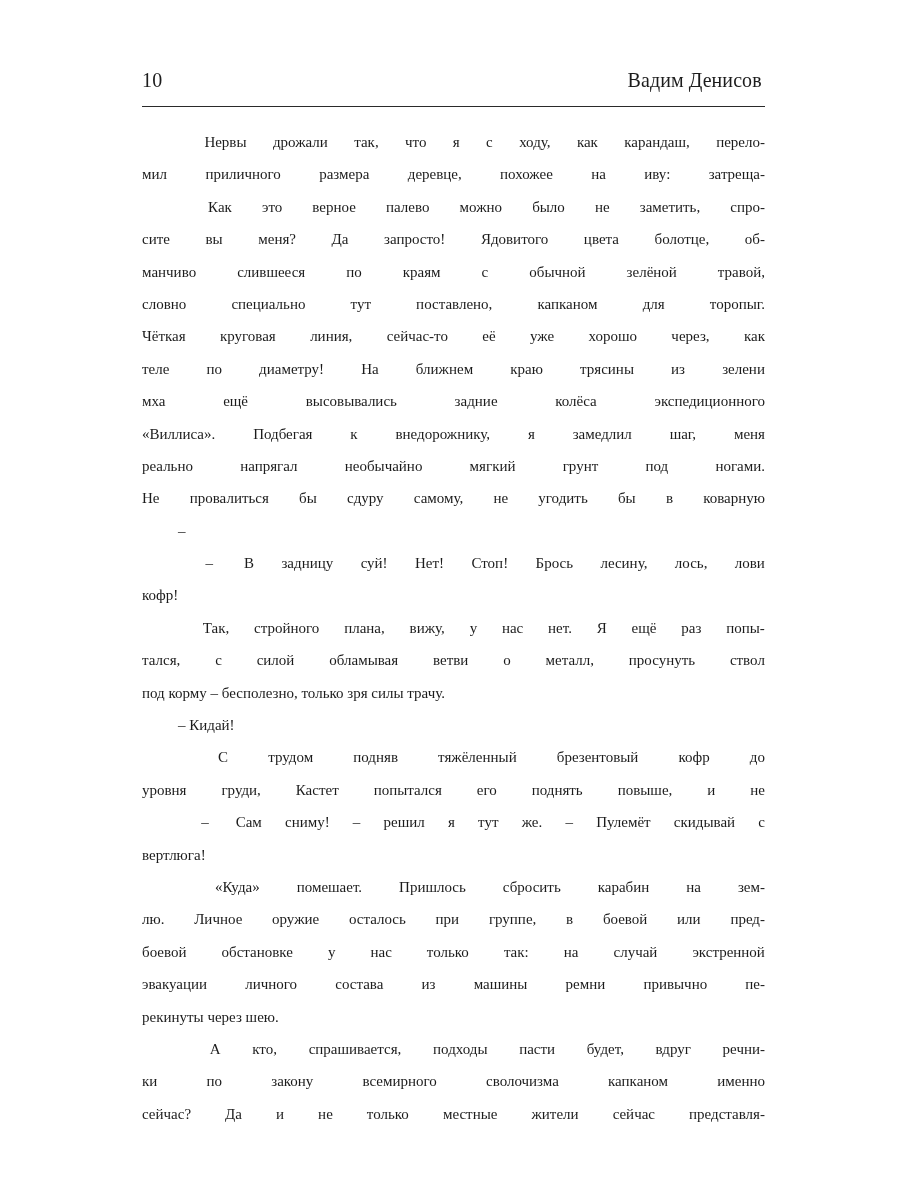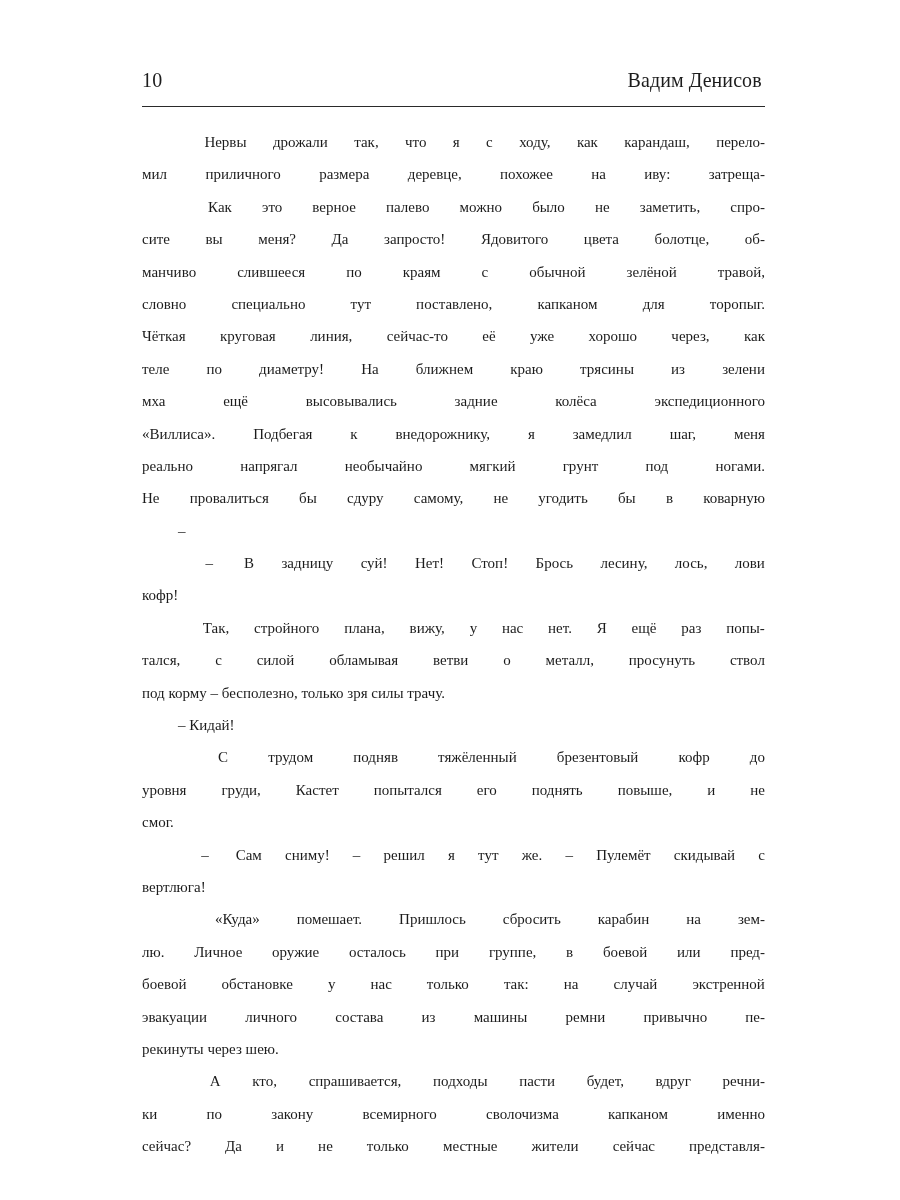--- a/index.html
+++ b/index.html
@@ -134,21 +134,20 @@
         <div class="line just"><span class="indent"></span><span class="w">Так,</span><span class="w">стройного</span><span class="w">плана,</span><span class="w">вижу,</span><span class="w">у</span><span class="w">нас</span><span class="w">нет.</span><span class="w">Я</span><span class="w">ещё</span><span class="w">раз</span><span class="w">попы-</span></div>
         <div class="line just"><span class="w">тался,</span><span class="w">с</span><span class="w">силой</span><span class="w">обламывая</span><span class="w">ветви</span><span class="w">о</span><span class="w">металл,</span><span class="w">просунуть</span><span class="w">ствол</span></div>
         <div class="line last"><span class="w">под корму – бесполезно, только зря силы трачу.</span></div>
       </div>
       <div class="para">
         <div class="line last"><span class="indent"></span><span class="w dash">– </span><span class="w">Кидай!</span></div>
       </div>
       <div class="para">
         <div class="line just"><span class="indent"></span><span class="w">С</span><span class="w">трудом</span><span class="w">подняв</span><span class="w">тяжёленный</span><span class="w">брезентовый</span><span class="w">кофр</span><span class="w">до</span></div>
         <div class="line just"><span class="w">уровня</span><span class="w">груди,</span><span class="w">Кастет</span><span class="w">попытался</span><span class="w">его</span><span class="w">поднять</span><span class="w">повыше,</span><span class="w">и</span><span class="w">не</span></div>
-        <div class="line last"><span class="w">смог.</span></div>
       </div>
       <div class="para">
         <div class="line just"><span class="indent"></span><span class="w dash">– </span><span class="w">Сам</span><span class="w">сниму!</span><span class="w">–</span><span class="w">решил</span><span class="w">я</span><span class="w">тут</span><span class="w">же.</span><span class="w">–</span><span class="w">Пулемёт</span><span class="w">скидывай</span><span class="w">с</span></div>
         <div class="line last"><span class="w">вертлюга!</span></div>
       </div>
       <div class="para">
         <div class="line just"><span class="indent"></span><span class="w">«Куда»</span><span class="w">помешает.</span><span class="w">Пришлось</span><span class="w">сбросить</span><span class="w">карабин</span><span class="w">на</span><span class="w">зем-</span></div>
         <div class="line just"><span class="w">лю.</span><span class="w">Личное</span><span class="w">оружие</span><span class="w">осталось</span><span class="w">при</span><span class="w">группе,</span><span class="w">в</span><span class="w">боевой</span><span class="w">или</span><span class="w">пред-</span></div>
         <div class="line just"><span class="w">боевой</span><span class="w">обстановке</span><span class="w">у</span><span class="w">нас</span><span class="w">только</span><span class="w">так:</span><span class="w">на</span><span class="w">случай</span><span class="w">экстренной</span></div>
         <div class="line just"><span class="w">эвакуации</span><span class="w">личного</span><span class="w">состава</span><span class="w">из</span><span class="w">машины</span><span class="w">ремни</span><span class="w">привычно</span><span class="w">пе-</span></div>

